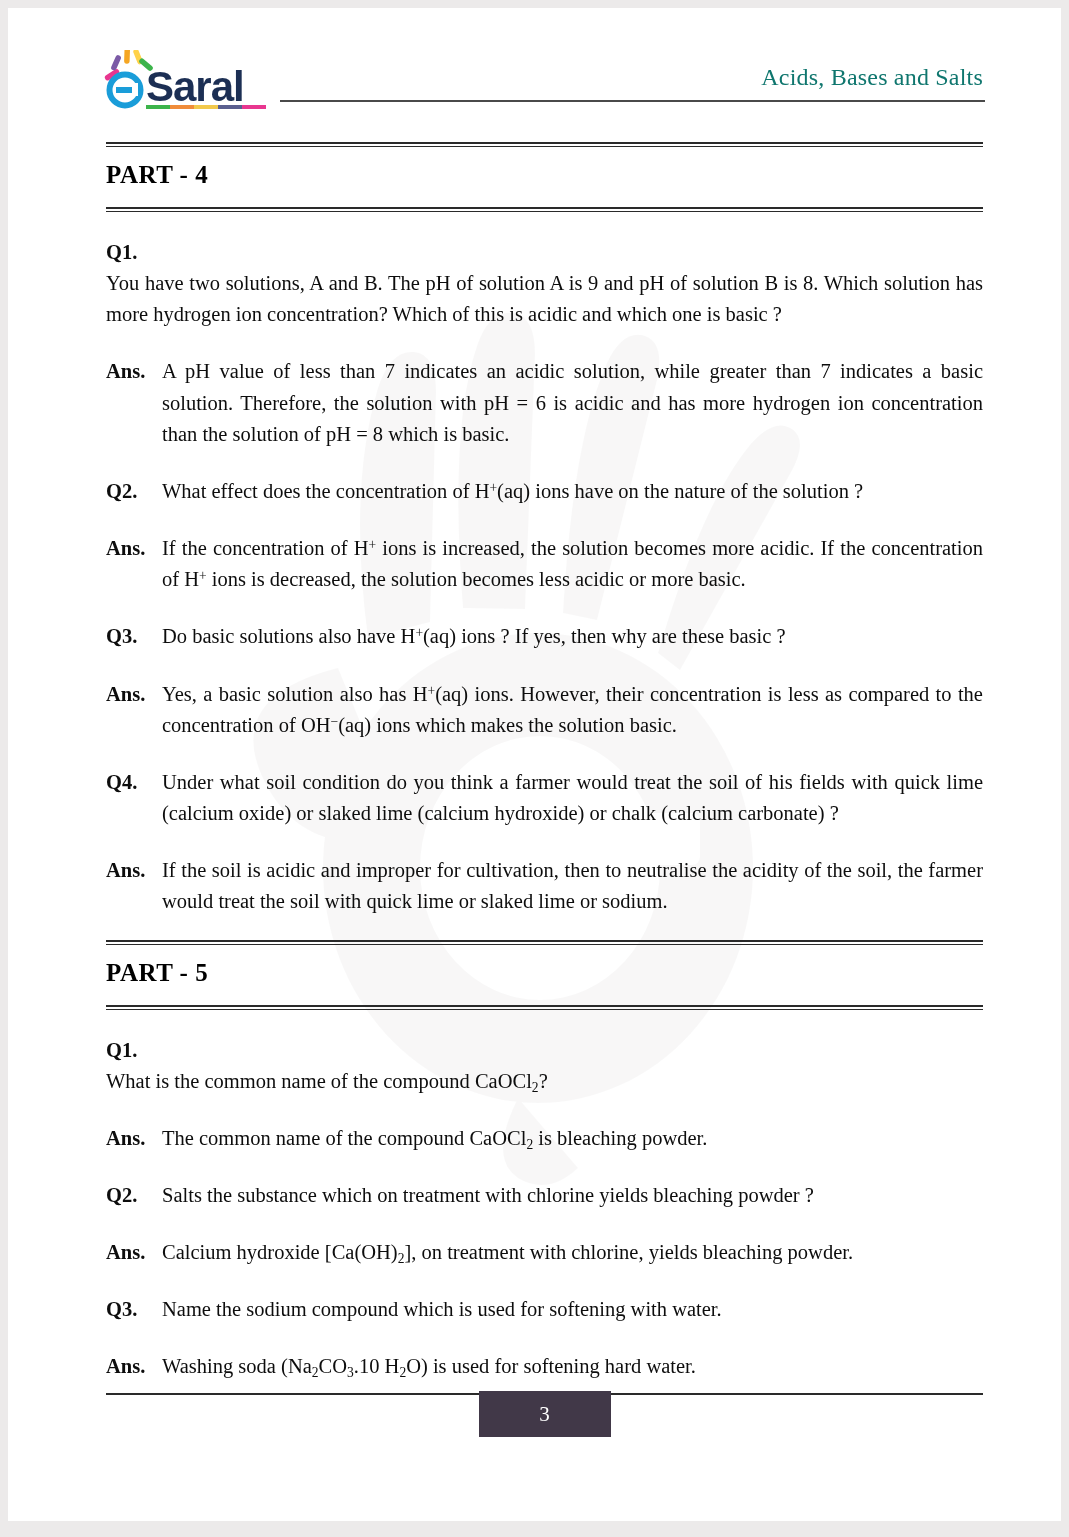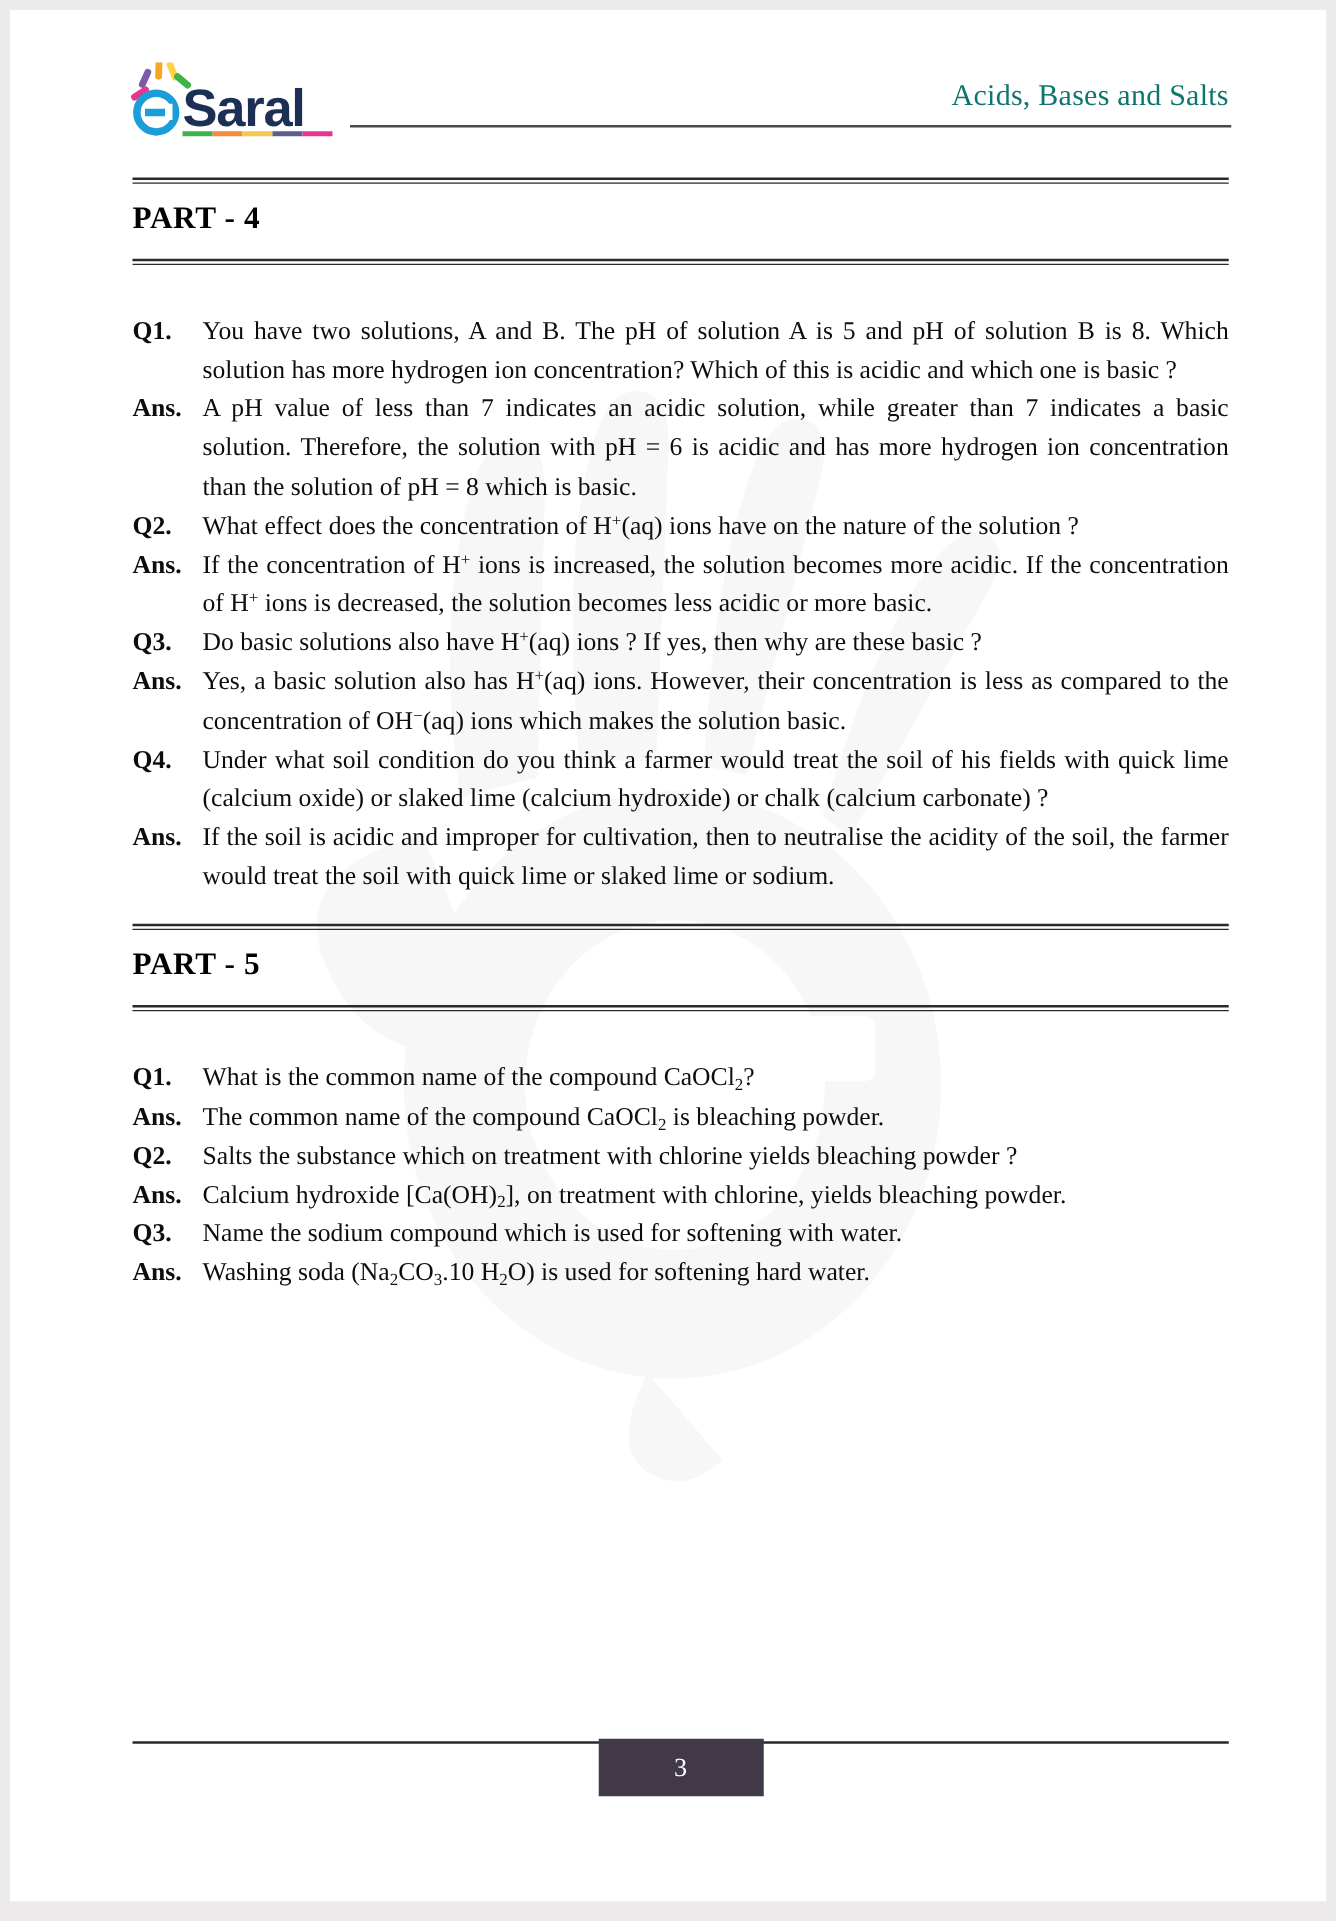--- a/index.html
+++ b/index.html
@@ -94,25 +94,26 @@
     letter-spacing: 0.5px;
   }
 
   
   .qa-list {
     margin: 0 78px 0 98px;
   }
   .qa-item {
     display: flex;
     align-items: flex-start;
+    margin-top: 26px;
     font-size: 20.5px;
     line-height: 1.52;
     color: #0d0d0d;
   }
-  .qa-item.first { margin-top: 38px; }
+  .qa-item.first { margin-top: 25px; flex-direction: column; }
   .qa-label {
     flex: 0 0 auto;
     width: 56px;
     font-weight: bold;
     font-size: 20.5px;
     padding-top: 0px;
   }
   .qa-label.ans { width: 56px; }
   .qa-text {
     flex: 1 1 auto;
@@ -219,21 +220,21 @@
 
     <div id="sections-root">
         <div class="part-band">
           <div class="rule-top"></div>
           <div class="part-title">PART - 4</div>
           <div class="rule-bottom"></div>
         </div>
         <div class="qa-list">
           <div class="qa-item first">
             <div class="qa-label">Q1.</div>
-            <div class="qa-text">You have two solutions, A and B. The pH of solution A is 5 and pH of solution B is 8. Which solution has more hydrogen ion concentration? Which of this is acidic and which one is basic ?</div>
+            <div class="qa-text">You have two solutions, A and B. The pH of solution A is 9 and pH of solution B is 8. Which solution has more hydrogen ion concentration? Which of this is acidic and which one is basic ?</div>
           </div>
           <div class="qa-item">
             <div class="qa-label ans">Ans.</div>
             <div class="qa-text">A pH value of less than 7 indicates an acidic solution, while greater than 7 indicates a basic solution. Therefore, the solution with pH = 6 is acidic and has more hydrogen ion concentration than the solution of pH = 8 which is basic.</div>
           </div>
           <div class="qa-item">
             <div class="qa-label">Q2.</div>
             <div class="qa-text">What effect does the concentration of H<sup>+</sup>(aq) ions have on the nature of the solution ?</div>
           </div>
           <div class="qa-item">

